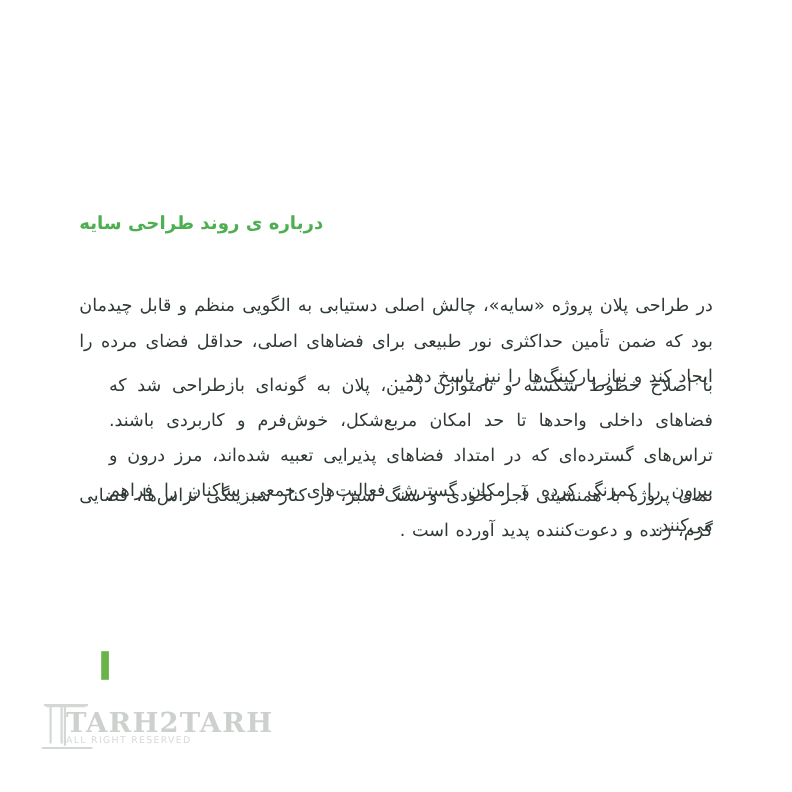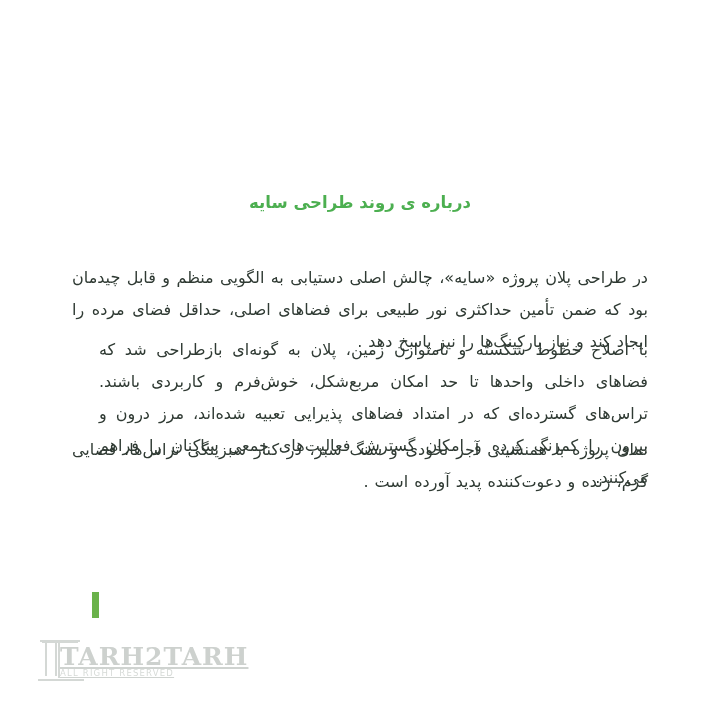--- a/index.html
+++ b/index.html
@@ -19,21 +19,21 @@
     position: absolute;
     inset: 0;
     box-sizing: border-box;
   }
 
   .doc-title {
     position: absolute;
     top: 182px;
     right: 72px;
     left: 72px;
-    text-align: center;
+    text-align: left;
     color: #4caf50;
     font-size: 16.5px;
     font-weight: 700;
     letter-spacing: 0.2px;
     direction: rtl;
   }
 
   .body-block {
     position: absolute;
     right: 72px;
@@ -71,21 +71,20 @@
   .logo svg { display: block; }
 
   .logo-text-wrap {
     position: absolute;
     left: 60px;
     top: 644px;
     color: #cfd3d0;
     line-height: 1;
     direction: ltr;
     text-align: left;
-    text-decoration: underline;
   }
 
   .logo-name {
     font-size: 25px;
     font-weight: 700;
     letter-spacing: 1px;
     color: #cdd1ce;
     font-family: "DejaVu Serif", "Liberation Serif", serif;
   }
 

